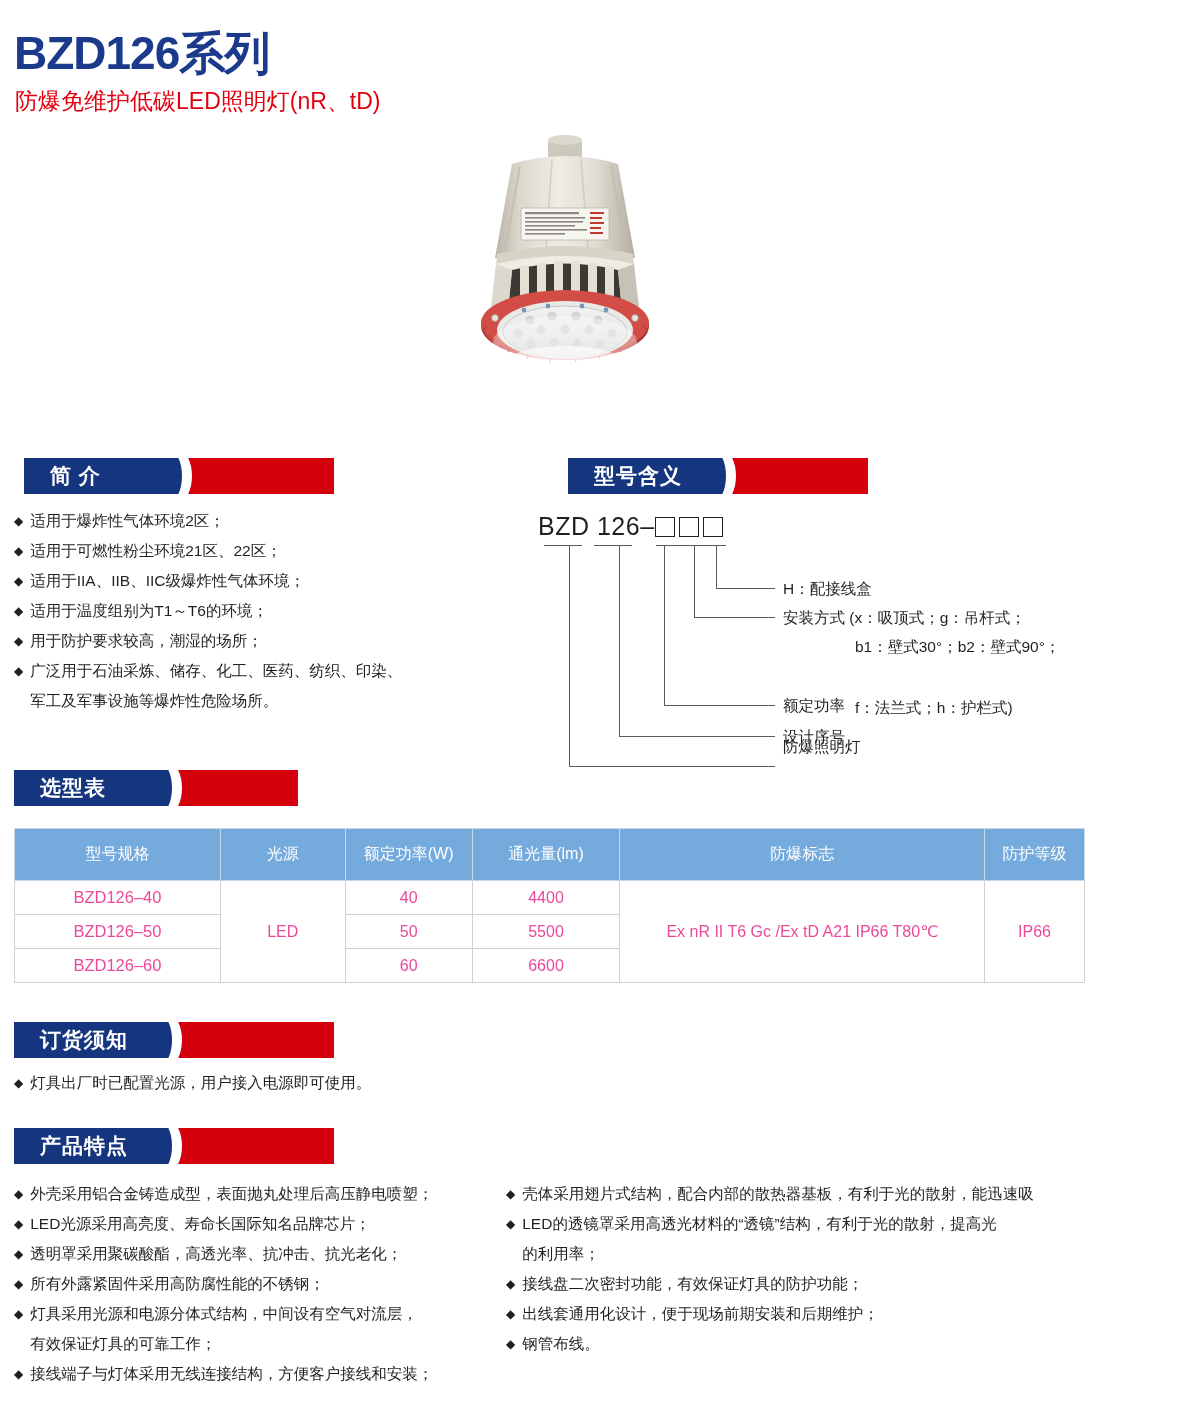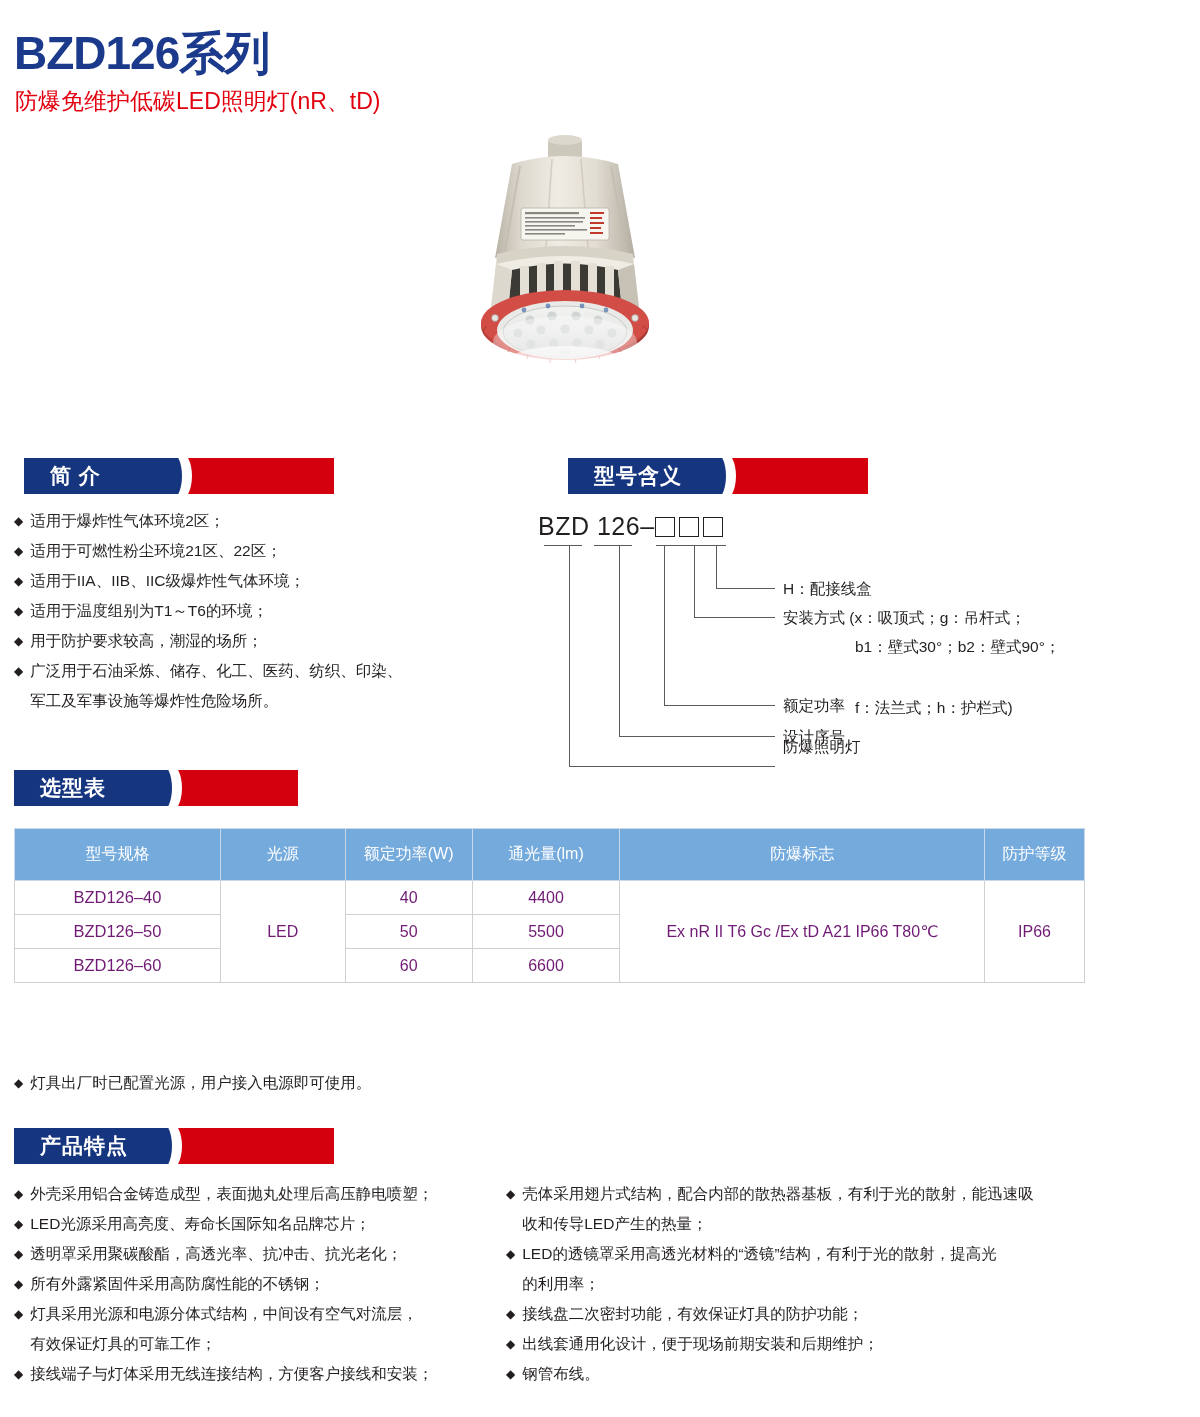--- a/index.html
+++ b/index.html
@@ -85,21 +85,21 @@
   }
 
   
   .tbl { position: absolute; left: 14px; top: 828px; width: 1071px; border-collapse: collapse; }
   .tbl th {
     background: #74aadc; color: #ffffff; font-size: 16px; font-weight: normal;
     height: 52px; border: 1px solid #c8d8e8; text-align: center;
   }
   .tbl td {
     font-size: 16px; height: 34px; border: 1px solid #d0d0d0;
-    text-align: center; color: #701a75; background: #ffffff;
+    text-align: center; color: #ec4899; background: #ffffff;
   }
   .tbl td.model { font-size: 16.5px; }
 </style>
 </head>
 <body>
 
 <div class="page">
 
   <div class="title-main">BZD126系列</div>
   <div class="title-sub">防爆免维护低碳LED照明灯(nR、tD)</div>
@@ -355,20 +355,28 @@
         <td>5500</td>
       </tr>
       <tr>
         <td class="model">BZD126–60</td>
         <td>60</td>
         <td>6600</td>
       </tr>
     </tbody>
   </table>
 
+  <div class="banner" style="left:14px; top:1022px; width:320px;">
+    <div class="bar">
+      <div class="blue" style="width:148px;"></div>
+      <div class="curve-white" style="left:140px;"></div>
+      <div class="curve" style="left:132px;"></div>
+      <div class="label">订货须知</div>
+    </div>
+  </div>
 
   <div class="bullet-list" style="left:14px; top:1068px; width:560px;">
     <div class="bullet">
       <span class="dia">◆</span>
       <span class="txt">灯具出厂时已配置光源，用户接入电源即可使用。</span>
     </div>
   </div>
 
   <div class="banner" style="left:14px; top:1128px; width:320px;">
     <div class="bar">
@@ -407,21 +415,20 @@
       <span class="dia">◆</span>
       <span class="txt">接线端子与灯体采用无线连接结构，方便客户接线和安装；</span>
     </div>
   </div>
 
   <div class="bullet-list" style="left:506px; top:1179px; width:580px;">
     <div class="bullet">
       <span class="dia">◆</span>
       <span class="txt">
         <span>壳体采用翅片式结构，配合内部的散热器基板，有利于光的散射，能迅速吸</span>
-        <span class="cont">收和传导LED产生的热量；</span>
       </span>
     </div>
     <div class="bullet">
       <span class="dia">◆</span>
       <span class="txt">
         <span>LED的透镜罩采用高透光材料的“透镜”结构，有利于光的散射，提高光</span>
         <span class="cont">的利用率；</span>
       </span>
     </div>
     <div class="bullet">

